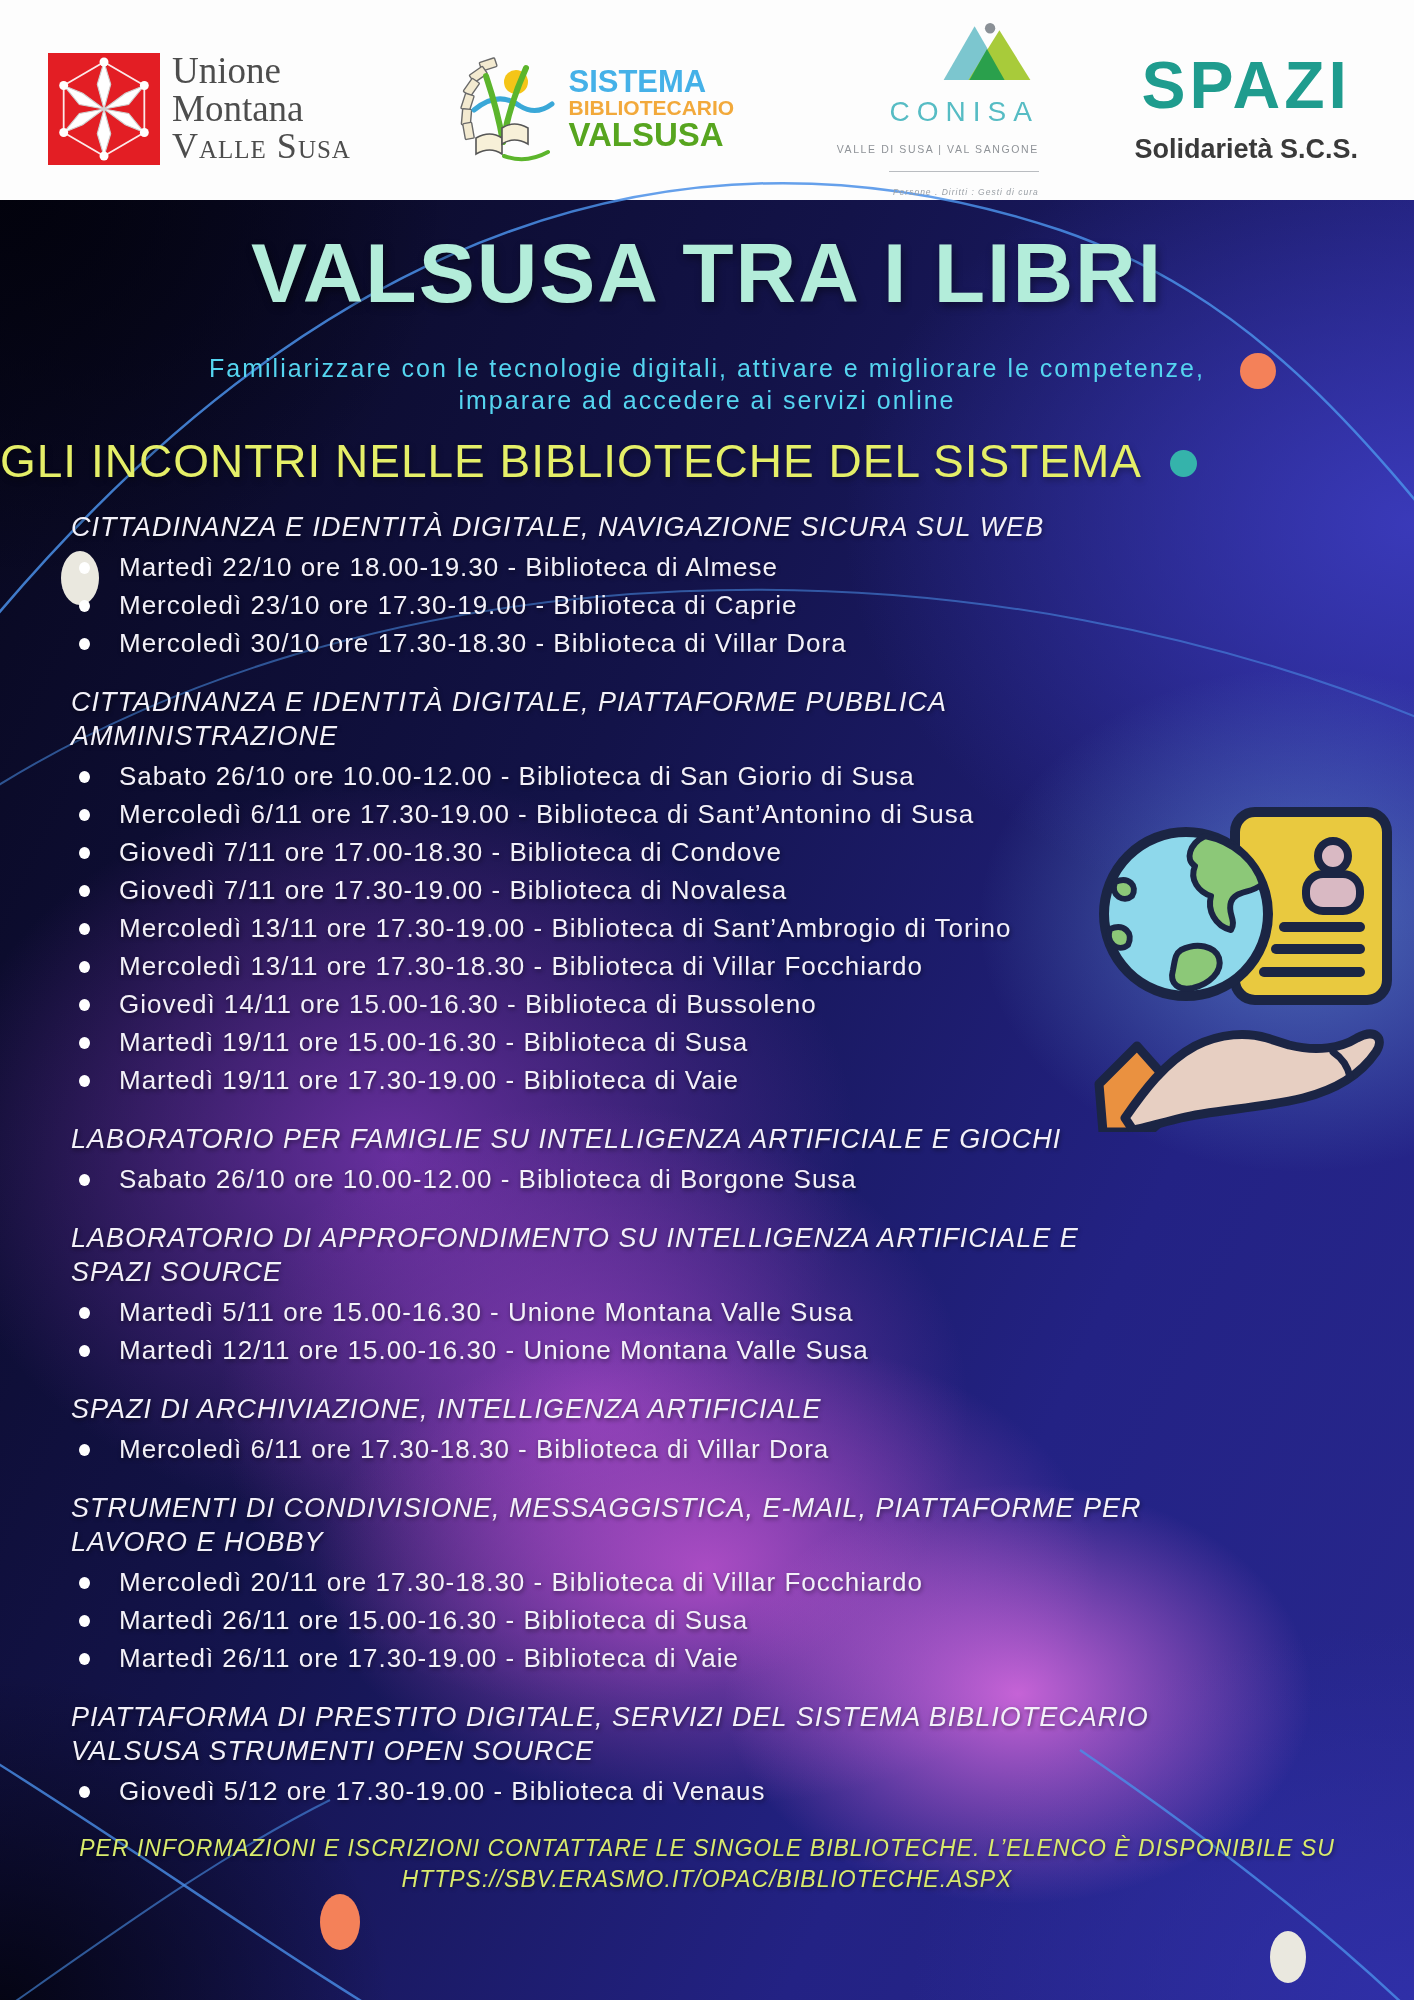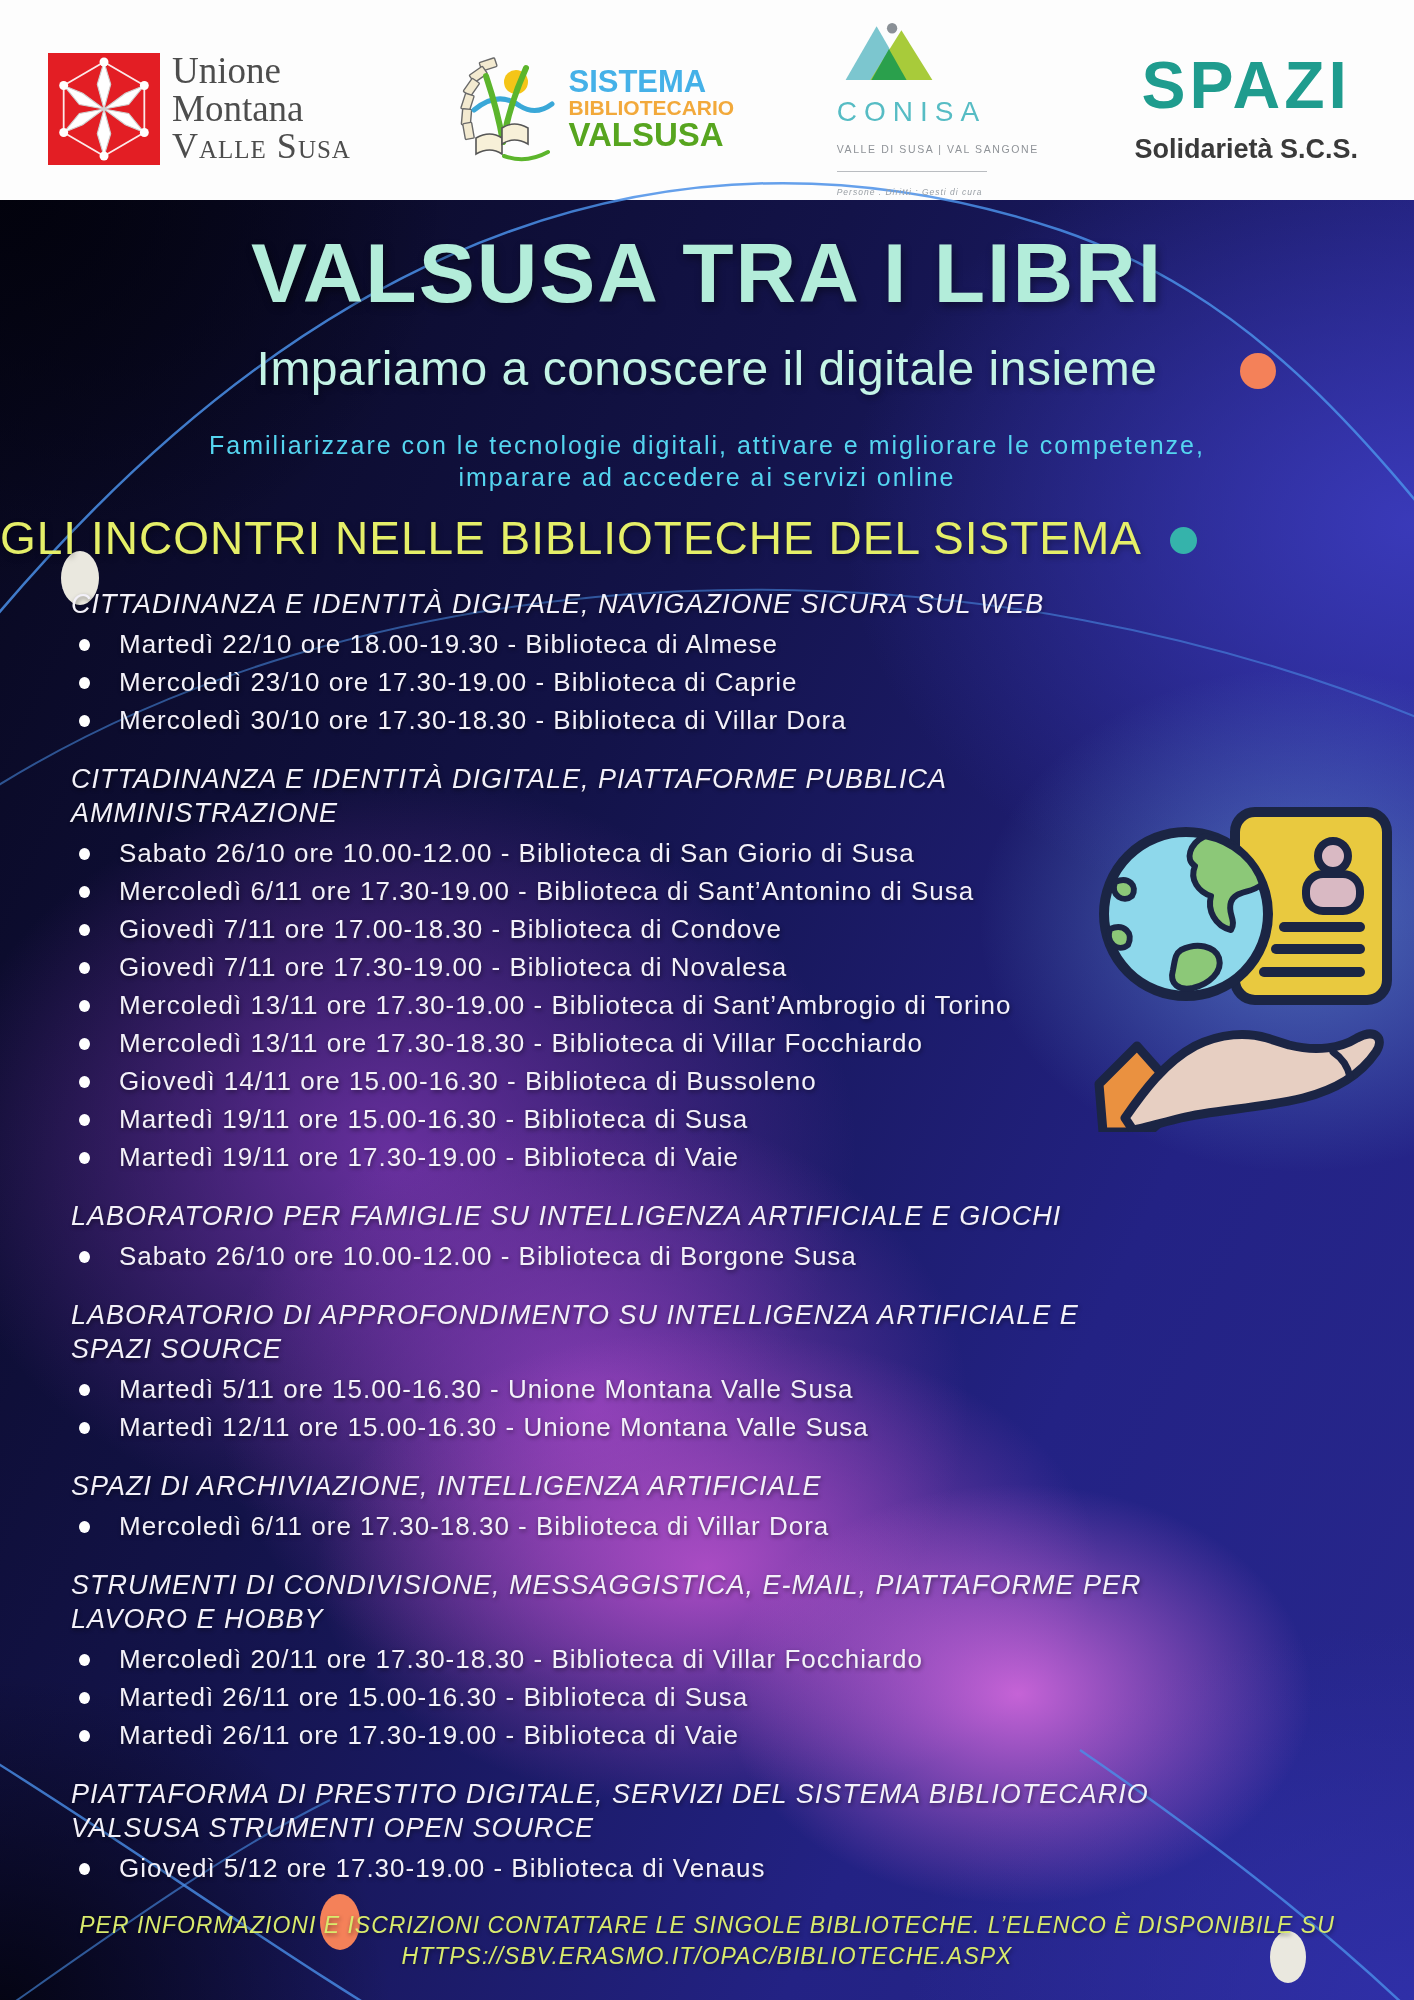--- a/index.html
+++ b/index.html
@@ -18,21 +18,21 @@
   .top-bar{position:absolute;left:0;top:0;width:1414px;height:200px;background:#fdfdfd;z-index:1;}
   .logo-row{position:absolute;left:0;top:0;width:1414px;height:180px;display:flex;align-items:center;
     justify-content:space-between;padding:37px 56px 0 48px;z-index:4;}
   .logo{display:flex;align-items:center;gap:12px;}
   .umvs-text{font-family:"Liberation Serif",serif;color:#4d4d4d;line-height:1.02;font-size:37px;}
   .umvs-text .sc{font-variant:small-caps;font-size:36px;letter-spacing:1px;}
   .sbv-text{font-weight:800;line-height:1.0;letter-spacing:0;}
   .sbv-text .l1{color:var(--sbv-blue);font-size:31px;}
   .sbv-text .l2{color:var(--sbv-orange);font-size:21px;}
   .sbv-text .l3{color:var(--sbv-green);font-size:33px;}
-  .conisa{display:flex;flex-direction:column;align-items:flex-start;margin-left:7px;}
+  .conisa{display:flex;flex-direction:column;align-items:flex-end;margin-left:7px;}
   .conisa-name{color:var(--conisa-teal);font-size:28px;font-weight:300;letter-spacing:7px;margin-top:2px;}
   .conisa-sub{color:#8f9398;font-size:10.5px;letter-spacing:1.6px;margin-top:3px;}
   .conisa-div{width:150px;height:1px;background:#b9bcc0;margin-top:4px;}
   .conisa-tag{color:#9aa0a6;font-size:8.5px;font-style:italic;letter-spacing:1px;margin-top:3px;}
   .cisv{display:flex;flex-direction:column;align-items:center;}
   .cisv-name{color:var(--cisv-teal);font-size:66px;font-weight:800;letter-spacing:4px;line-height:1;}
   .cisv-sub{color:#3a3a3a;font-size:27px;font-weight:700;margin-top:4px;}
 
   
   .bg{position:absolute;left:0;top:200px;width:1414px;height:1800px;z-index:0;
@@ -198,21 +198,20 @@
       <path d="M96,150 C112,142 130,146 134,158 C138,172 124,184 108,188 C94,191 84,184 88,170 C90,160 90,154 96,150 Z"></path>
     </g>
     <path d="M14,284 L52,246 L100,300 L64,332 L18,332 Z" fill="var(--cuff-orange)" stroke="var(--navy)" stroke-width="9" stroke-linejoin="round"></path>
     <path d="M40,318 C58,292 80,262 110,246 C136,233 162,232 182,238 L204,245 C232,252 256,248 272,238 C290,228 300,238 291,252 C276,274 250,290 218,298 C178,308 128,310 96,318 C76,323 58,328 48,330 Z" fill="var(--hand-skin)" stroke="var(--navy)" stroke-width="9" stroke-linejoin="round"></path>
     <path d="M248,252 C257,258 263,267 265,277" fill="none" stroke="var(--navy)" stroke-width="7" stroke-linecap="round"></path>
   </svg>
 
   <div class="content">
     <div class="hero">
       <div class="title">VALSUSA TRA I LIBRI</div>
-      <div class="subtitle">Impariamo a conoscere il digitale insieme</div>
       <div class="desc">
         <div>Familiarizzare con le tecnologie digitali, attivare e migliorare le competenze,</div>
         <div>imparare ad accedere ai servizi online</div>
       </div>
       <div class="heading-row">
         <div class="heading">GLI INCONTRI NELLE BIBLIOTECHE DEL SISTEMA</div>
         <div class="heading-dot"></div>
       </div>
     </div>
 

